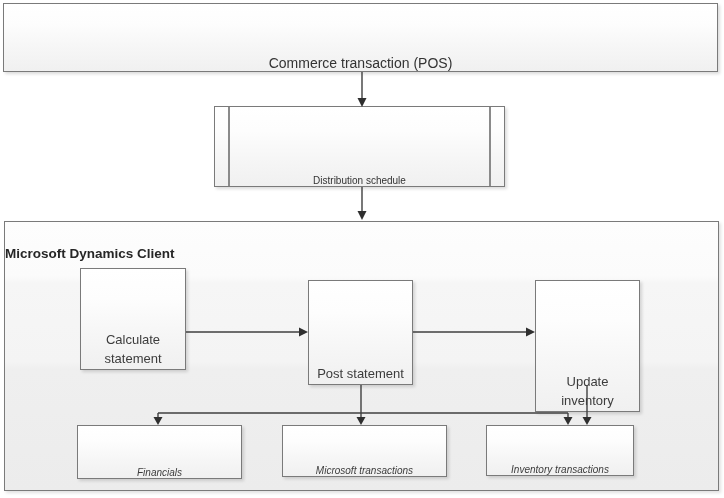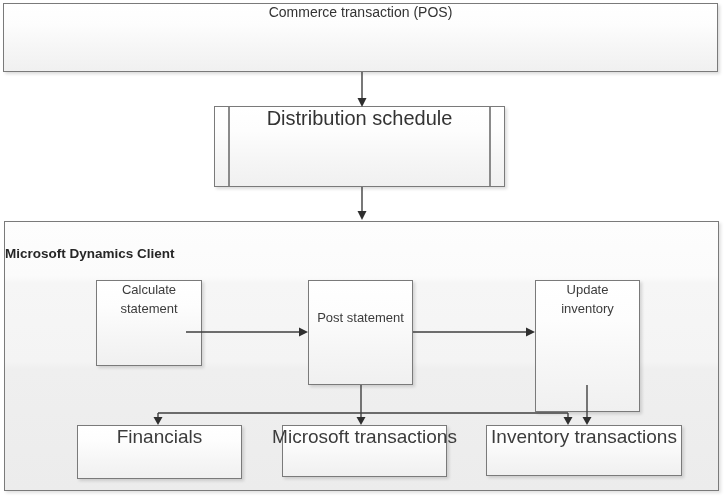--- a/index.html
+++ b/index.html
@@ -16,32 +16,32 @@
     color: #3c3c3c;
     overflow: hidden;
   }
   
   .node {
     position: absolute;
     box-sizing: border-box;
     border: 1px solid #7a7a7a;
     background: linear-gradient(180deg, #ffffff 0%, #fdfdfd 30%, #f6f6f6 65%, #f0f0f0 100%);
     display: flex;
-    align-items: flex-start;
+    align-items: flex-end;
     justify-content: center;
     text-align: center;
     box-shadow: 2px 2px 3px rgba(0,0,0,0.14);
   }
   .node-commerce {
     left: 3px; top: 3px; width: 715px; height: 69px;
     font-size: 14px; color: #333333;
   }
   .node-distribution {
     left: 214px; top: 106px; width: 291px; height: 81px;
-    font-size: 20px; color: #333333;
+    font-size: 10px; color: #333333;
   }
   .node-distribution .sidebar-line {
     position: absolute;
     top: 0; bottom: 0;
     width: 2px;
     background: #8a8a8a;
   }
   .node-distribution .sidebar-line.left  { left: 13px; }
   .node-distribution .sidebar-line.right { right: 13px; }
 
@@ -63,32 +63,33 @@
     font-weight: bold;
     color: #262626;
   }
   .process {
     font-size: 13px;
     line-height: 1.45;
     color: #3c3c3c;
   }
   .process .label-narrow { display: inline-block; max-width: 72px; }
   .process .label-nowrap { white-space: nowrap; margin-top: 28px; }
-  .proc-calculate { left: 80px;  top: 280px; width: 106px; height: 86px; margin-left: 16px; }
+  .proc-calculate { left: 80px;  top: 268px; width: 106px; height: 102px; }
   .proc-post      { left: 308px; top: 280px; width: 105px; height: 105px; }
   .proc-update    { left: 535px; top: 280px; width: 105px; height: 132px; }
 
   .store {
-    font-size: 19px;
+    font-size: 10px;
     color: #3c3c3c;
     white-space: nowrap;
+    font-style: italic;
   }
   .store-financials { left: 77px;  top: 425px; width: 165px; height: 54px; }
   .store-customer   { left: 282px; top: 425px; width: 165px; height: 52px; }
-  .store-inventory  { left: 486px; top: 425px; width: 196px; height: 51px; }
+  .store-inventory  { left: 486px; top: 425px; width: 148px; height: 51px; }
 
   .connectors {
     position: absolute;
     left: 0; top: 0;
     width: 724px; height: 498px;
     pointer-events: none;
   }
   .connectors line, .connectors polyline {
     stroke: #3f3f3f;
     stroke-width: 1.4;

